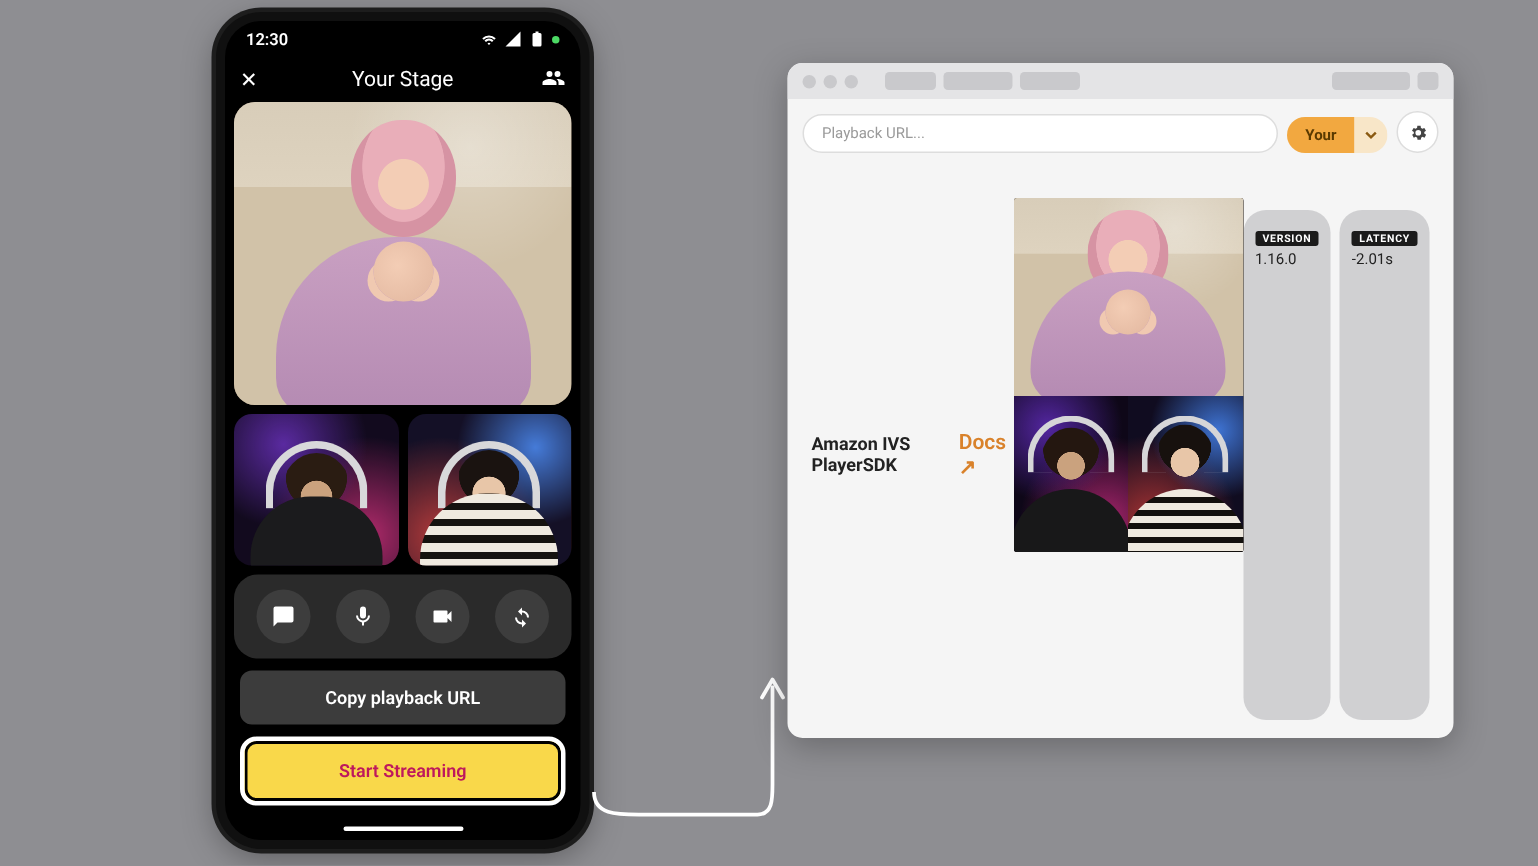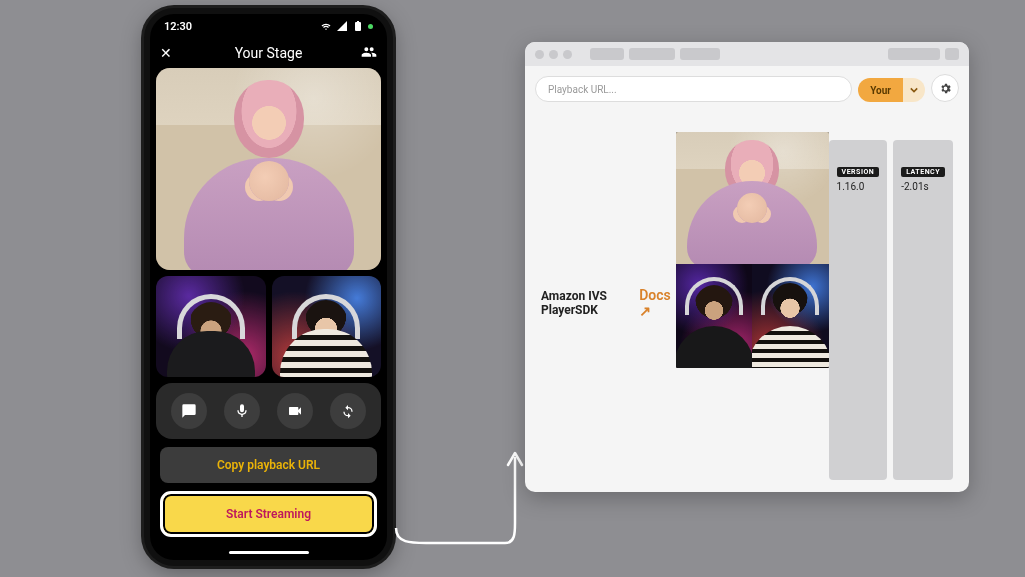--- a/index.html
+++ b/index.html
@@ -58,21 +58,21 @@
   .ctl-btn{
     width:36px;height:36px;border-radius:50%;background:#3d3d3d;
     display:flex;align-items:center;justify-content:center;
   }
   .ctl-btn svg{width:16px;height:16px;fill:#fff}
   .btn-row{padding:8px 10px 14px 10px;display:flex;flex-direction:column;gap:8px}
   .wide-btn{
     border-radius:8px;height:36px;display:flex;align-items:center;justify-content:center;
     font-size:12px;font-weight:600;
   }
-  .btn-grey{background:#3c3c3c;color:#eab308}
+  .btn-grey{background:#3c3c3c;color:#ffffff}
   .btn-yellow{background:var(--yellow);color:#be185d;border:3px solid #fff;border-radius:11px;height:40px;box-shadow:0 0 0 2px #000 inset}
   .nav-handle{height:3px;width:80px;background:#fff;border-radius:2px;margin:0 auto 6px auto}
 
   
   .person-main{
     position:absolute;inset:0;
     background:
       radial-gradient(circle at 70% 15%,rgba(255,255,255,.3),transparent 35%),
       linear-gradient(180deg,#d8cdb9 0%,#ded3bf 28%,#d1c2a8 28.1%,#d1c2a8 100%);
   }
@@ -154,21 +154,21 @@
   .player{
     background:#000;border-radius:2px;height:236px;position:relative;overflow:hidden;
     display:flex;justify-content:center;
   }
   .player-feed{width:196px;height:100%;position:relative;background:#7a6a58}
   .player-main{height:56%;position:relative;overflow:hidden}
   .player-row{height:44%;display:flex}
   .pcell{flex:1;position:relative;overflow:hidden}
   .stats{display:flex;gap:6px;margin-top:8px}
   .stat{
-    flex:1;background:var(--stat-bg);border-radius:4px;padding:19px 8px;
+    flex:1;background:var(--stat-bg);border-radius:15px;padding:6px 8px;
   }
   .stat-label{
     display:inline-block;background:#1b1b1b;color:#fff;font-size:7px;font-weight:700;
     letter-spacing:.5px;padding:1px 5px;border-radius:2px;margin-bottom:4px;
   }
   .stat-val{font-size:10px;color:#222}
 
   
   .player .person-main::before{width:54px;height:60px;top:6%}
   .player .person-main::after{width:130px;height:88px}

